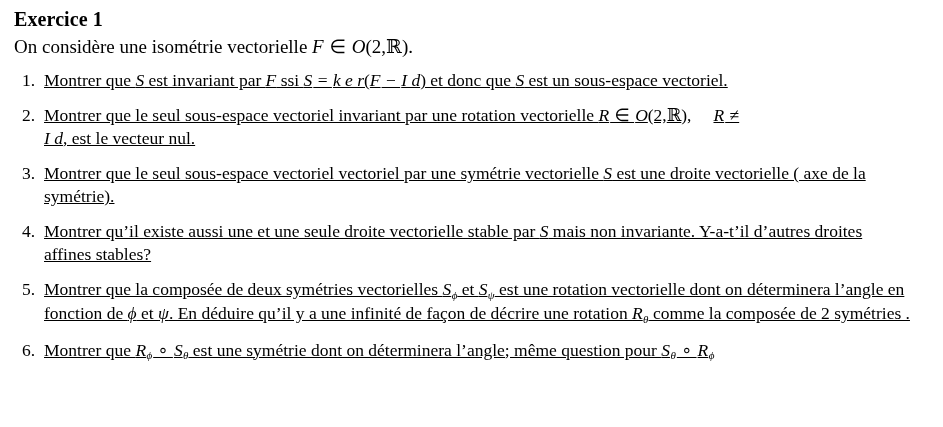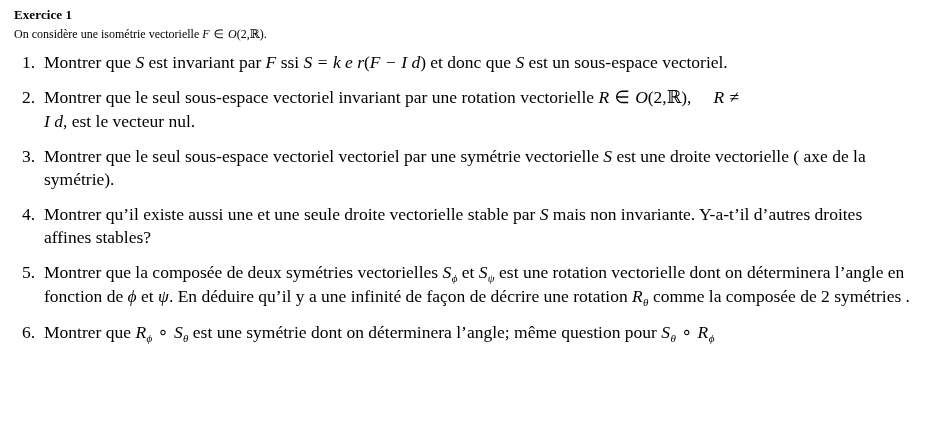--- a/index.html
+++ b/index.html
@@ -17,27 +17,27 @@
   .page {
     position: relative;
     width: 943px;
     height: 427px;
     padding: 0;
     box-sizing: border-box;
   }
   .exercise-title {
     font-family: "Liberation Serif", serif;
     font-weight: bold;
-    font-size: 13px;
+    font-size: 20px;
     line-height: 1.15;
     margin: 8px 0 0 14px;
     letter-spacing: 0.1px;
   }
   .intro {
-    font-size: 12px;
+    font-size: 19px;
     line-height: 1.2;
     margin: 4px 0 0 14px;
   }
   ol.items {
     list-style: none;
     margin: 10px 0 0 0;
     padding: 0;
   }
   ol.items > li {
     display: flex;
@@ -52,20 +52,21 @@
     text-align: right;
     padding-right: 9px;
     box-sizing: border-box;
   }
   .body-text {
     flex: 1 1 auto;
     max-width: 880px;
     padding-right: 14px;
     box-sizing: border-box;
     text-align: left;
+    text-decoration: underline;
   }
   i, .mi {
     font-style: italic;
   }
   .mi {
     font-family: "Liberation Serif", serif;
   }
   .bb {
     font-family: "DejaVu Serif", serif;
     font-style: normal;

